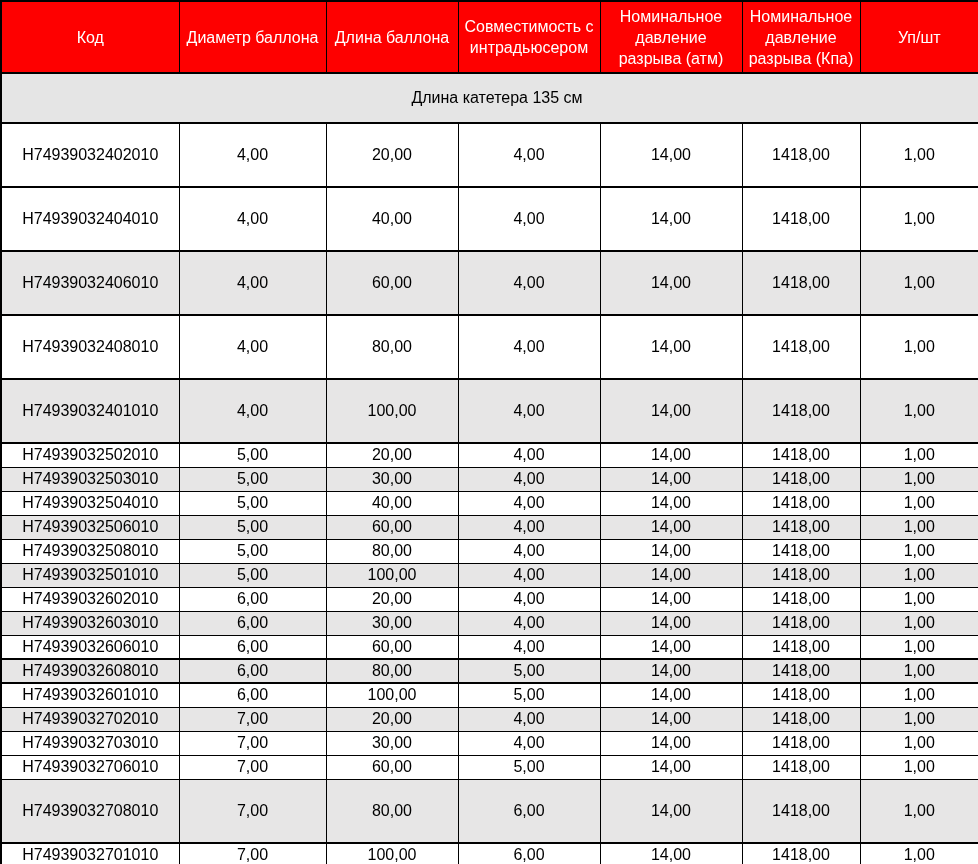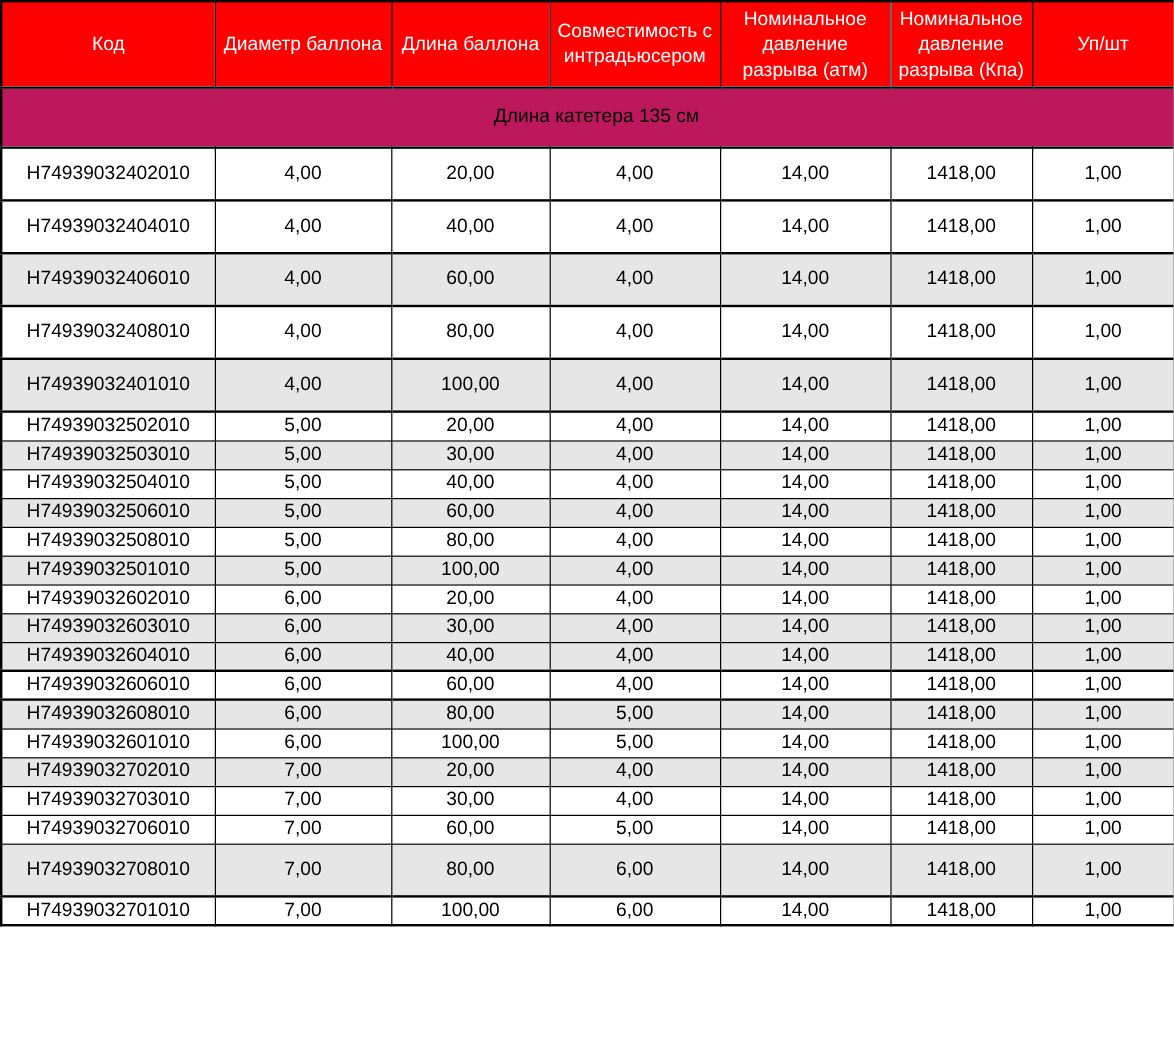--- a/index.html
+++ b/index.html
@@ -31,32 +31,32 @@
   thead th {
     background: #fe0000;
     color: #ffffff;
     font-weight: normal;
     font-size: 16px;
     line-height: 21px;
     height: 70px;
     border-bottom: 2px solid #000000;
   }
   tr.section td {
-    background: #be185d;
+    background: #e5e5e5;
     height: 48px;
     font-size: 16px;
     border-bottom: 2px solid #000000;
     padding-left: 16px;
   }
   tbody td {
     font-size: 16px;
     background: #ffffff;
   }
   tr.shaded td { background: #e7e6e6; }
-  tr.tall { height: 44px; }
+  tr.tall { height: 64px; }
   tr.compact { height: 24px; }
   tr.tall td { border-bottom-width: 2px; }
   
   tbody tr:nth-child(16) td { border-top: 2px solid #000000; border-bottom: 2px solid #000000; }
   tbody tr:nth-child(24) td { border-top: 2px solid #000000; border-bottom: 2px solid #000000; font-family: Liberation Serif, serif; }
 </style>
 </head>
 <body>
 
 <table class="catalog">
@@ -194,29 +194,20 @@
       </tr>
       <tr class="shaded compact">
         <td>H74939032603010</td>
         <td>6,00</td>
         <td>30,00</td>
         <td>4,00</td>
         <td>14,00</td>
         <td>1418,00</td>
         <td>1,00</td>
       </tr>
-      <tr class="shaded compact">
-        <td>H74939032604010</td>
-        <td>6,00</td>
-        <td>40,00</td>
-        <td>4,00</td>
-        <td>14,00</td>
-        <td>1418,00</td>
-        <td>1,00</td>
-      </tr>
       <tr class="compact">
         <td>H74939032606010</td>
         <td>6,00</td>
         <td>60,00</td>
         <td>4,00</td>
         <td>14,00</td>
         <td>1418,00</td>
         <td>1,00</td>
       </tr>
       <tr class="shaded compact">

